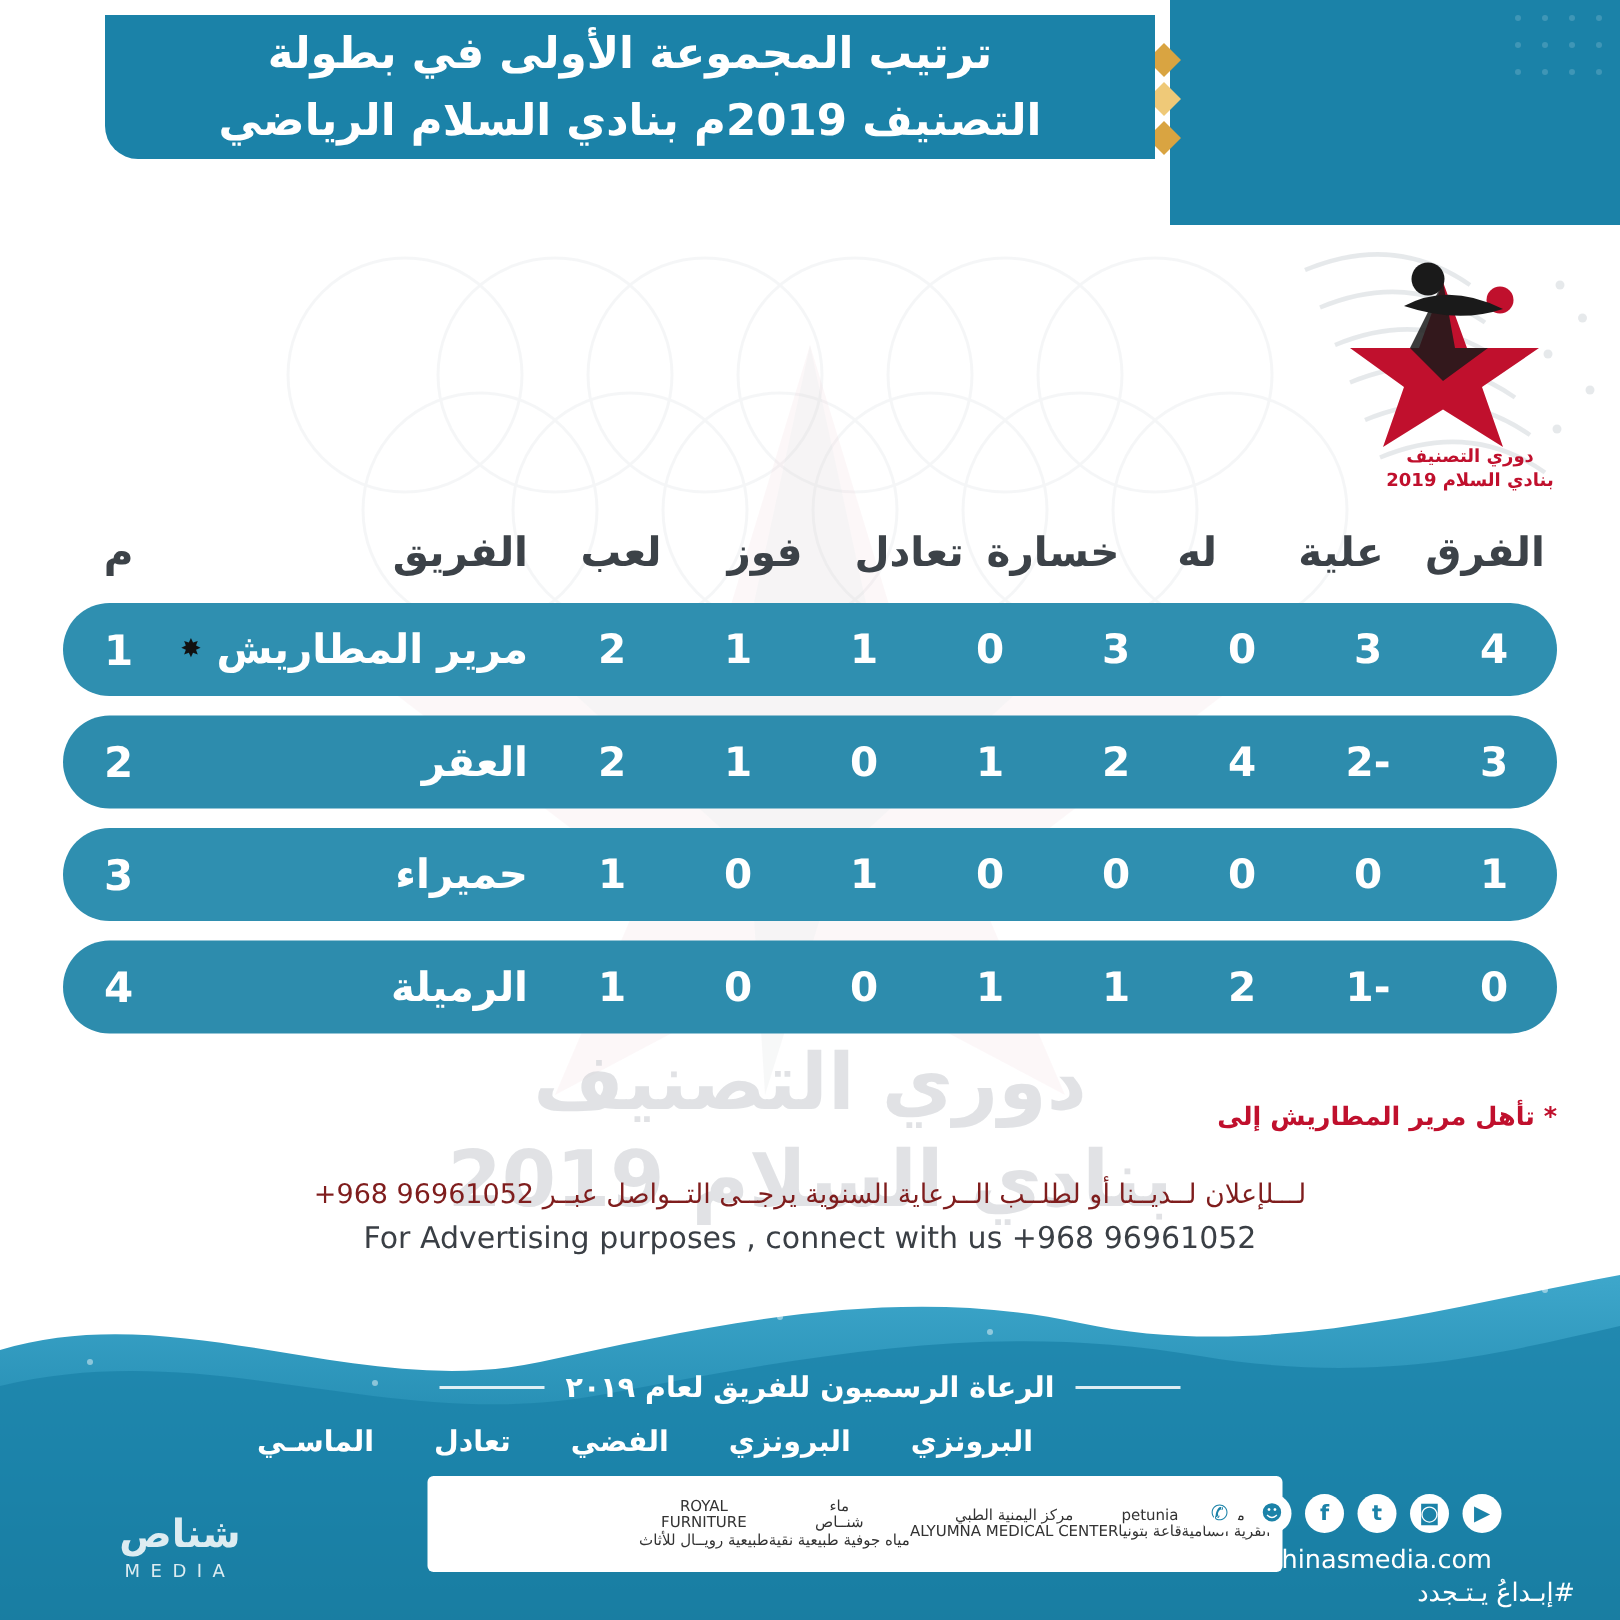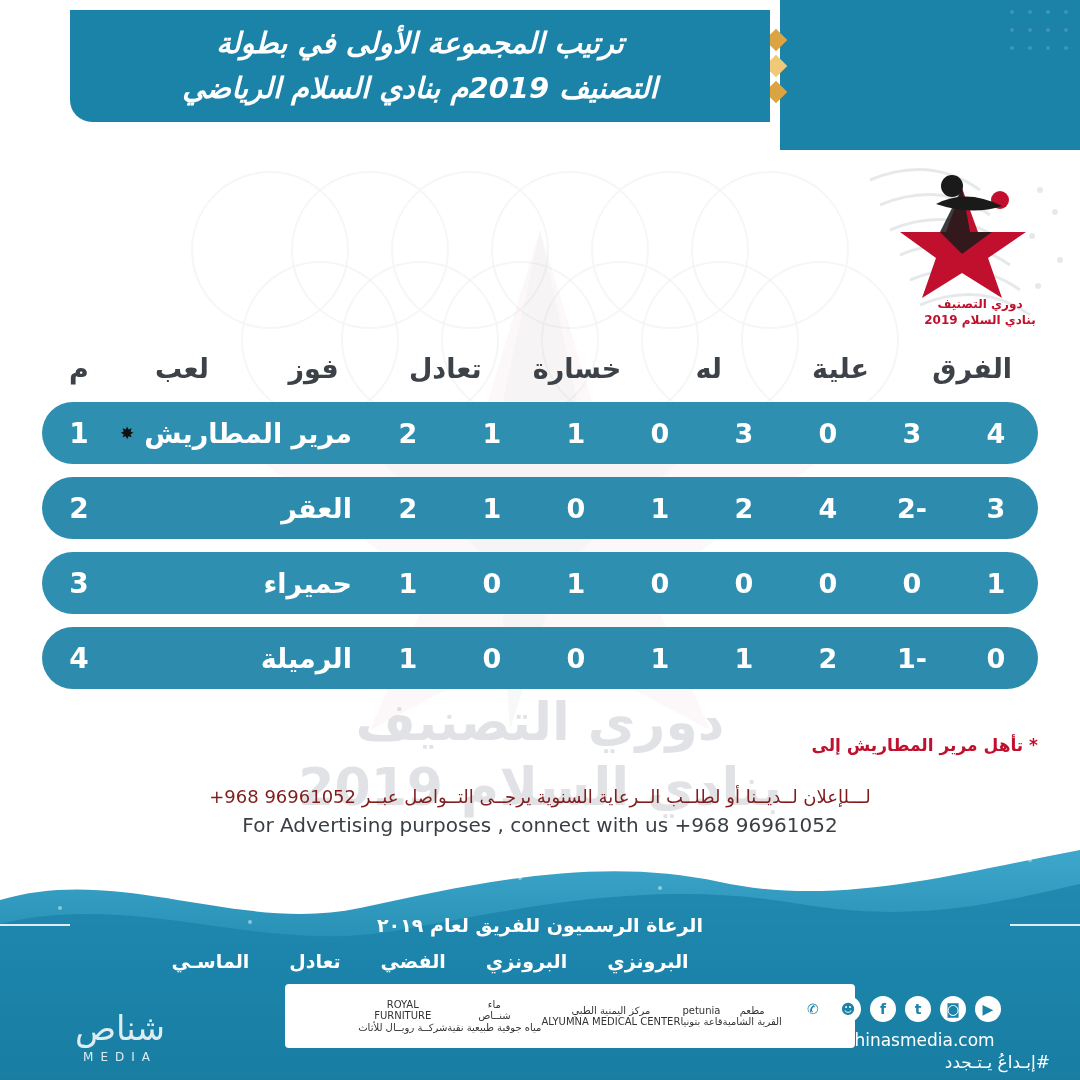--- a/index.html
+++ b/index.html
@@ -26,24 +26,24 @@
     position: absolute; top: 0; right: 0; width: 300px; height: 150px;
     background: #1b82a8;
   }
   .hdr-brand {
     position: absolute; top: 18px; right: 18px; width: 260px;
     text-align: right; color: #ffffff;
     font-size: 33px; font-weight: bold; line-height: 1.28;
     direction: rtl;
   }
   .hdr-title-band {
-    position: absolute; top: 10px; right: 310px; width: 700px; height: 112px;
+    position: absolute; top: 10px; right: 310px; width: 700px; height: 96px;
     background: #1b82a8;
     border-radius: 0 0 0 22px;
-    display: flex; align-items: center; justify-content: center; font-style: italic;
+    display: flex; align-items: center; justify-content: center;
   }
   .hdr-title-text {
     color: #ffffff; font-size: 29px; font-weight: bold; line-height: 1.55;
     text-align: center; direction: rtl; padding: 0 30px;
   }
   .hdr-diamonds {
     position: absolute; top: 28px; right: 286px; width: 34px; height: 96px;
   }
   .hdr-diamonds i {
     position: absolute; left: 8px; width: 16px; height: 16px;
@@ -129,34 +129,34 @@
     color: #3a3f45; font-size: 20px; margin-top: 6px; direction: ltr;
   }
 
   
   .wave { position: absolute; top: 838px; left: 0; width: 1080px; height: 242px; overflow: hidden; }
   .footer-content { position: absolute; top: 900px; left: 0; width: 1080px; height: 180px; }
 
   .sponsor-title {
     position: absolute; top: 14px; left: 0; width: 1080px; text-align: center;
     color: #ffffff; font-size: 19px; direction: rtl; font-weight: bold;
-    display: flex; align-items: center; justify-content: space-between; gap: 14px;
+    display: flex; align-items: center; justify-content: center; gap: 14px;
   }
   .sponsor-title .line { display: inline-block; width: 70px; height: 2px; background: #ffffff; opacity: .85; }
 
   .tiers {
     position: absolute; top: 50px; left: 0; width: 860px;
     display: flex; flex-direction: row-reverse; justify-content: center; gap: 40px;
     color: #ffffff; font-size: 19px; font-weight: bold; direction: rtl;
   }
 
   .sponsor-strip {
     position: absolute; top: 84px; left: 285px; width: 570px; height: 64px;
     background: #ffffff; border-radius: 4px;
-    display: flex; flex-direction: row-reverse; align-items: center; justify-content: center;
+    display: flex; flex-direction: row-reverse; align-items: center; justify-content: flex-end;
     padding: 4px 8px;
   }
   .sp { height: 56px; display: flex; align-items: center; justify-content: center; }
   .sp-name { font-size: 10px; color: #333; text-align: center; line-height: 1.15; direction: rtl; }
 
   .social-row {
     position: absolute; top: 96px; right: 30px; width: 250px;
     display: flex; flex-direction: row-reverse; align-items: center; gap: 9px;
   }
   .soc {
@@ -169,21 +169,21 @@
     color: #ffffff; font-size: 17px; direction: ltr; text-align: left;
   }
   .hashtag {
     position: absolute; top: 152px; right: 30px; width: 250px;
     color: #ffffff; font-size: 17px; direction: rtl; text-align: right; font-weight: normal;
   }
   .media-logo {
     position: absolute; top: 108px; left: 30px; width: 180px; text-align: center;
     color: #ffffff; opacity: .85;
   }
-  .media-logo .ml-word { font-size: 34px; font-weight: normal; letter-spacing: 2px; direction: rtl; }
+  .media-logo .ml-word { font-size: 26px; font-weight: bold; letter-spacing: 2px; direction: rtl; }
   .media-logo .ml-sub { font-size: 12px; letter-spacing: 7px; margin-top: 2px; direction: ltr; }
 </style>
 </head>
 <body>
 
 <div id="page">
 
   <div class="bg-wrap">
     <svg class="bg-circles" viewBox="0 0 740 330">
       <g fill="none" stroke="#dfe3e7" stroke-width="2">
@@ -273,20 +273,21 @@
     <div class="logo-caption">
       <div>دوري التصنيف</div>
       <div>بنادي السلام 2019</div>
     </div>
   </div>
 
   <div class="table-area">
 
     <div class="trow head">
       <div class="c c-rank">م</div>
+      <div class="c c-team">الفريق</div>
       <div class="c c-num">لعب</div>
       <div class="c c-num">فوز</div>
       <div class="c c-num">تعادل</div>
       <div class="c c-num">خسارة</div>
       <div class="c c-num">له</div>
       <div class="c c-num">علية</div>
       <div class="c c-num">الفرق</div>
     </div>
 
     <div class="trow body">
@@ -399,21 +400,21 @@
       <span>الفضي</span>
       <span>البرونزي</span>
       <span>البرونزي</span>
     </div>
 
     <div class="sponsor-strip">
       <div class="sp">
         <div class="sp-name">
           <div>ROYAL</div>
           <div>FURNITURE</div>
-          <div>شركــة رويــال للأثاث</div>
+          <div>طبيعية رويــال للأثاث</div>
         </div>
       </div>
       <div class="sp">
         <div class="sp-name">
           <div>ماء</div>
           <div>شنــاص</div>
           <div>مياه جوفية طبيعية نقية</div>
         </div>
       </div>
       <div class="sp">

